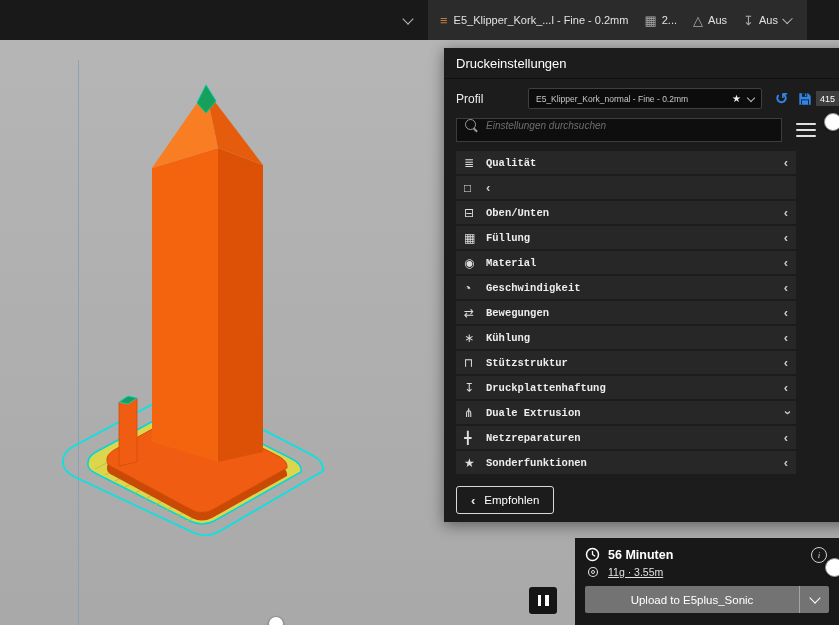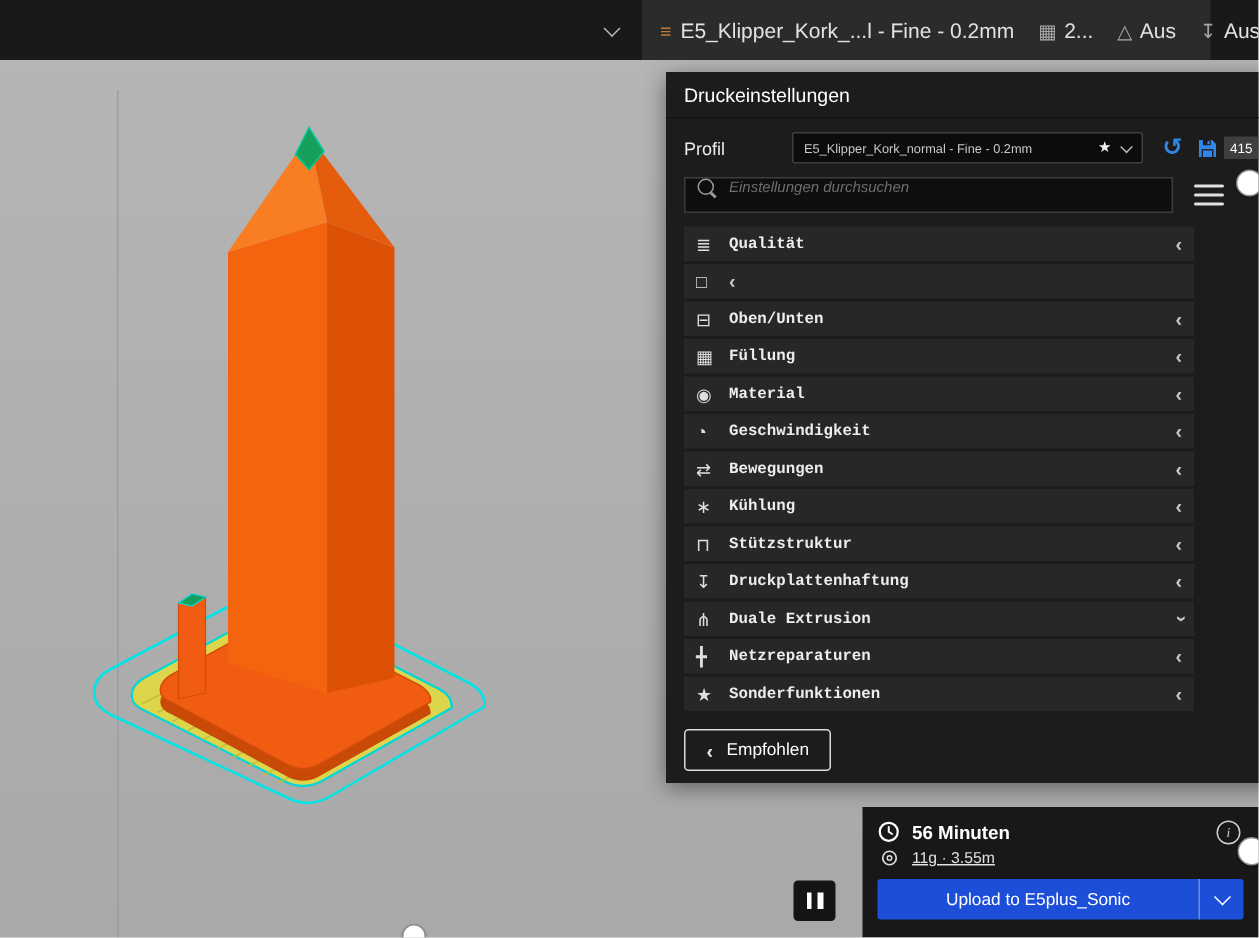--- a/index.html
+++ b/index.html
@@ -9,21 +9,21 @@
     font-family:"Liberation Sans","DejaVu Sans",sans-serif;
     -webkit-font-smoothing:antialiased;
   }
   
   .topbar{position:absolute;top:0;left:0;right:0;height:40px;background:#191919;z-index:25;}
   .topbar .left-seg{position:absolute;left:0;top:0;width:428px;height:40px;display:flex;align-items:center;justify-content:flex-end;padding-right:16px;box-sizing:border-box;}
   .chev-down{width:7px;height:7px;border-right:1.6px solid #b9b9b9;border-bottom:1.6px solid #b9b9b9;transform:rotate(45deg);display:inline-block;margin-top:-3px;}
   .topbar .center-seg{position:absolute;left:428px;top:0;width:379px;height:40px;background:#2b2b2b;display:flex;align-items:center;padding:0 12px;box-sizing:border-box;gap:6px;}
   .tb-icon{color:#c07a3a;font-size:13px;line-height:1;}
   .tb-icon.gray{color:#a8a8a8;}
-  .tb-text{color:#e2e2e2;font-size:14px;white-space:nowrap;}
+  .tb-text{color:#e2e2e2;font-size:11px;white-space:nowrap;}
   .tb-group{display:flex;align-items:center;gap:5px;margin-left:10px;}
   .tb-end-chevron{margin-left:auto;margin-right:4px;}
   
   .viewport{position:absolute;inset:40px 0 0 0;z-index:1;}
   .plate-line{position:absolute;left:78px;top:20px;bottom:0;width:1px;background:#86a0b4;opacity:.85;}
   .model-svg{position:absolute;left:0;top:0;}
   
   .panel{position:absolute;left:444px;top:48px;width:458px;height:474px;background:#1c1c1c;z-index:15;box-shadow:0 3px 14px rgba(0,0,0,.45);box-sizing:border-box;}
   .panel-header{height:30px;display:flex;align-items:center;justify-content:space-between;padding:0 12px;border-bottom:1px solid #111;}
   .panel-title{color:#fff;font-size:13px;}
@@ -55,21 +55,21 @@
   .scroll-thumb{position:absolute;left:0;top:0;width:6px;height:278px;background:#505050;border-radius:3px;}
   .recommended-btn{margin-top:10px;display:inline-flex;align-items:center;gap:9px;height:26px;padding:0 14px;border:1px solid #d9d9d9;border-radius:3px;color:#fff;font-size:11.5px;background:transparent;}
   .recommended-btn .chev{font-size:13px;font-weight:bold;color:#e8e8e8;}
   
   .job-panel{position:absolute;left:575px;top:538px;width:264px;height:87px;background:#181818;z-index:20;box-sizing:border-box;padding:9px 10px;}
   .job-row1{display:flex;align-items:center;gap:8px;}
   .job-time{color:#fff;font-size:12.5px;font-weight:bold;}
   .info-ic{position:absolute;right:12px;top:9px;width:14px;height:14px;border:1.4px solid #cfcfcf;border-radius:50%;color:#cfcfcf;font-size:9px;display:flex;align-items:center;justify-content:center;font-family:"Liberation Serif",serif;font-style:italic;}
   .job-row2{display:flex;align-items:center;gap:9px;margin-top:4px;padding-left:2px;}
   .job-material{color:#e0e0e0;font-size:10.5px;text-decoration:underline;}
-  .upload-btn{margin-top:8px;height:27px;background:#1d4ed8;border-radius:2px;display:flex;align-items:center;position:relative;}
+  .upload-btn{margin-top:8px;height:27px;background:#737373;border-radius:2px;display:flex;align-items:center;position:relative;}
   .upload-label{flex:1;text-align:center;color:#fff;font-size:11.5px;}
   .upload-chev{width:30px;height:100%;display:flex;align-items:center;justify-content:center;border-left:1px solid rgba(255,255,255,.35);box-sizing:border-box;}
   .upload-chev .chev-down{border-color:#fff;}
   
   .pause-btn{position:absolute;left:529px;top:587px;width:28px;height:27px;background:#151515;border-radius:3px;z-index:20;display:flex;align-items:center;justify-content:center;gap:4px;}
   .pause-btn span{width:3.5px;height:11px;background:#fff;}
   .layer-label{position:absolute;left:816px;top:91px;width:23px;height:15px;background:#3f3f3f;color:#fff;font-size:9px;display:flex;align-items:center;justify-content:center;z-index:30;}
   .handle{position:absolute;background:#fff;border:1px solid #8f8f8f;border-radius:50%;z-index:30;box-shadow:0 1px 2px rgba(0,0,0,.3);}
   .handle.top{left:824px;top:113px;width:16px;height:16px;}
   .handle.bottom{left:825px;top:558px;width:17px;height:17px;}

